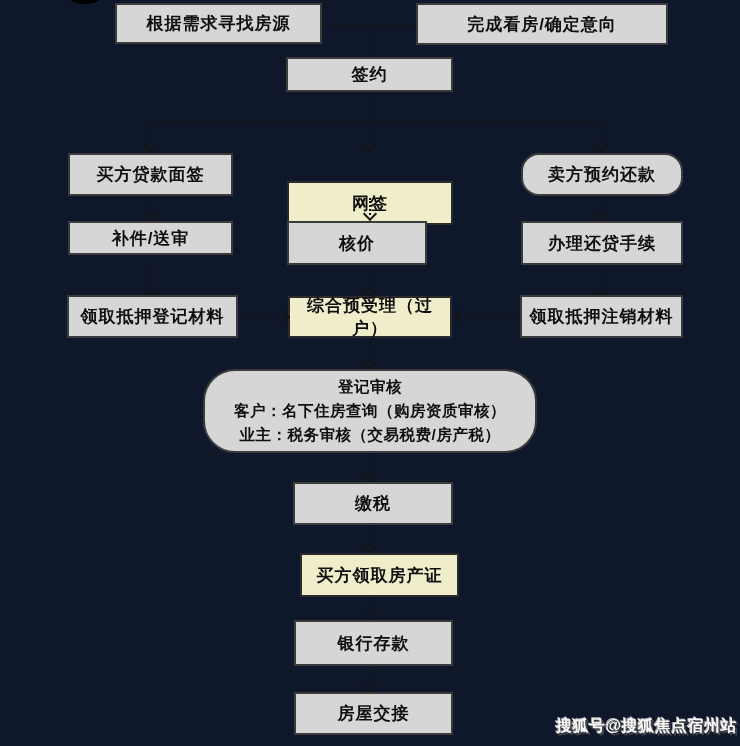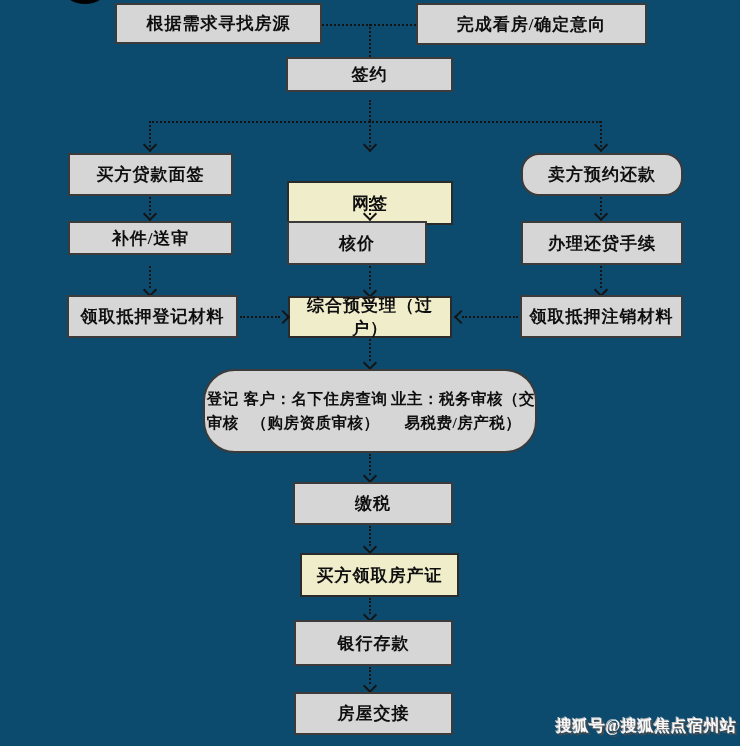--- a/index.html
+++ b/index.html
@@ -1,28 +1,28 @@
 <!DOCTYPE html>
 <html><head>
 <meta charset="utf-8">
 <style>
   html,body{margin:0;padding:0;background:#ffffff;}
   #canvas{
-    position:relative;width:740px;height:746px;background:#0c4a6e;overflow:hidden;
-    font-family:Liberation Serif, serif;
+    position:relative;width:740px;height:746px;background:#0f172a;overflow:hidden;
+    font-family:Liberation Sans, sans-serif;
   }
   .node{
     position:absolute;box-sizing:border-box;
     background:#d6d6d6;border:2px solid #3b3b3b;
     display:flex;align-items:center;justify-content:center;
     font-weight:bold;font-size:17px;color:#0f0f0f;letter-spacing:1px;
     text-align:center;
   }
   .node.hl{background:#f0edcb;border-color:#2b2b2b;}
-  .node.multi{flex-direction:row;font-size:15.5px;line-height:1.55;letter-spacing:0.5px;border-radius:32px;}
+  .node.multi{flex-direction:column;font-size:15.5px;line-height:1.55;letter-spacing:0.5px;border-radius:32px;}
   .vline{position:absolute;width:0;border-left:2px dotted #141414;}
   .hline{position:absolute;height:0;border-top:2px dotted #141414;}
   .chev{position:absolute;width:8px;height:8px;
         border-right:2.5px solid #141414;border-bottom:2.5px solid #141414;}
   .chev.down{transform:rotate(45deg);}
   .chev.right{transform:rotate(-45deg);}
   .chev.left{transform:rotate(135deg);}
   .circle-partial{
     position:absolute;left:64px;top:-24px;width:42px;height:28px;
     background:#000;border-radius:50%;
@@ -35,21 +35,21 @@
   }
 </style>
 </head>
 <body>
 
 <div id="canvas">
 
   <div class="circle-partial"></div>
 
   <div class="node" style="left:115px;top:3px;width:207px;height:41px;">根据需求寻找房源</div>
-  <div class="node" style="left:416px;top:3px;width:231px;height:42px;">完成看房/确定意向</div>
+  <div class="node" style="left:416px;top:3px;width:252px;height:42px;">完成看房/确定意向</div>
 
   <div class="hline" style="left:322px;top:24px;width:94px;"></div>
   <div class="vline" style="left:369px;top:24px;height:33px;"></div>
 
   <div class="node" style="left:286px;top:57px;width:167px;height:35px;">签约</div>
 
   <div class="vline" style="left:369px;top:100px;height:21px;"></div>
   <div class="hline" style="left:149px;top:121px;width:452px;"></div>
 
   <div class="vline" style="left:149px;top:121px;height:26px;"></div>

